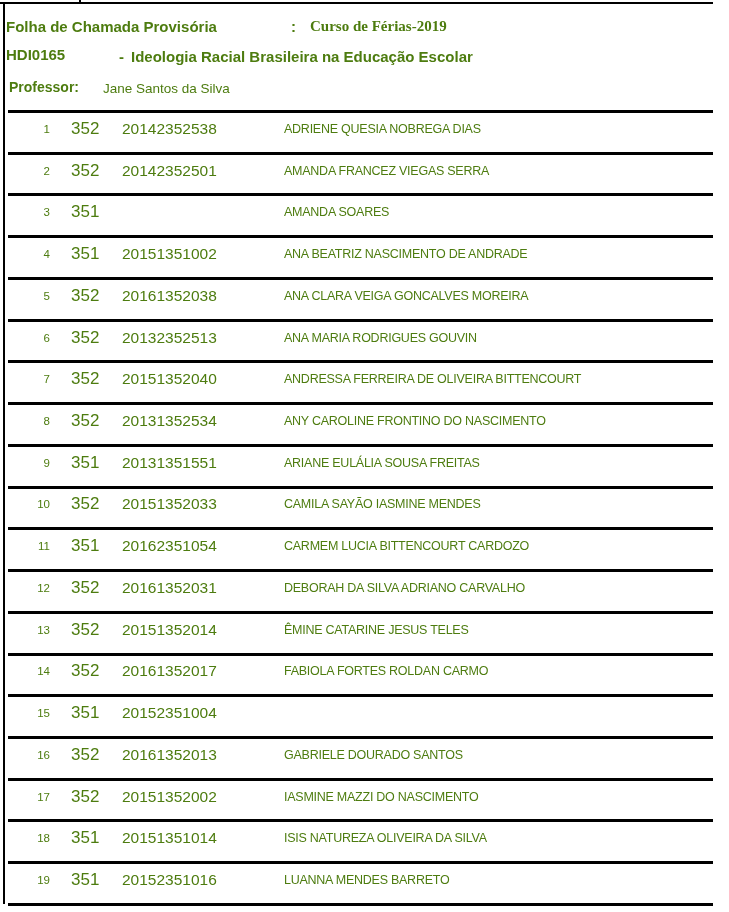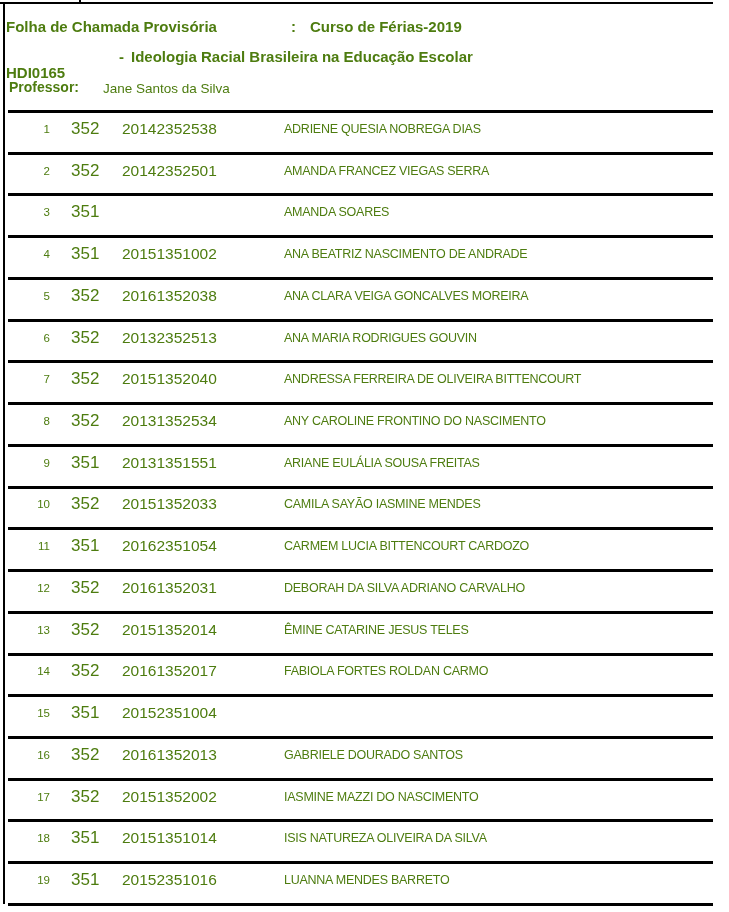--- a/index.html
+++ b/index.html
@@ -14,22 +14,22 @@
   
   .top-line{position:absolute;left:0;top:2px;width:713px;height:2px;background:#000;}
   .top-stub{position:absolute;left:79px;top:0;width:2px;height:4px;background:#000;}
   .left-line{position:absolute;left:3px;top:2px;width:2px;height:902px;background:#000;}
   .bottom-line{position:absolute;left:8px;top:903px;width:705px;height:3px;background:#000;}
 
   
   .hdr{position:absolute;white-space:nowrap;font-weight:bold;font-size:15px;line-height:17px;}
   .t1{left:6px;top:18px;}
   .t1c{left:291px;top:18px;}
-  .t1v{left:310px;top:18px;}
-  .t2{left:6px;top:64px;}
+  .t1v{left:310px;top:18px;font-family:Liberation Serif, serif;}
+  .t2{left:6px;top:46px;}
   .t2d{left:119px;top:48px;}
   .t2v{left:131px;top:48px;}
   .t3l{left:9px;top:79px;font-size:14px;}
   .t3v{left:103px;top:80px;font-weight:normal;font-size:13.5px;}
 
   
   .rows{position:absolute;left:0;top:110px;width:729px;}
   .row{position:relative;width:729px;height:41.74px;}
   .sep{position:absolute;left:8px;top:0;width:705px;height:3px;background:#000;}
   .cell{

